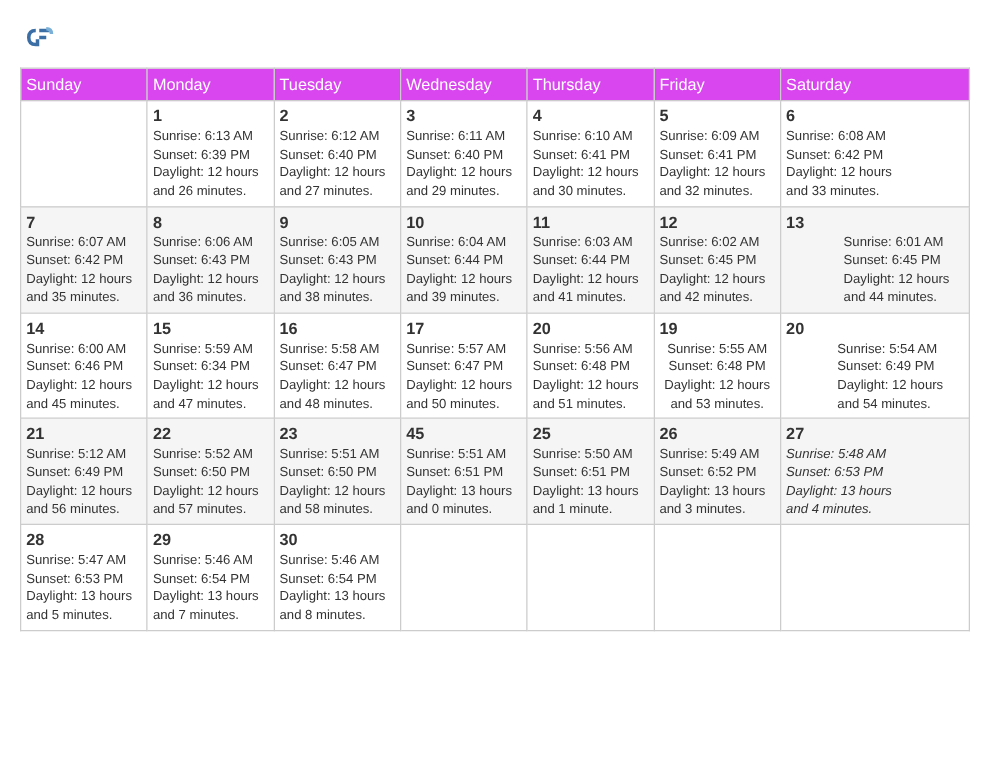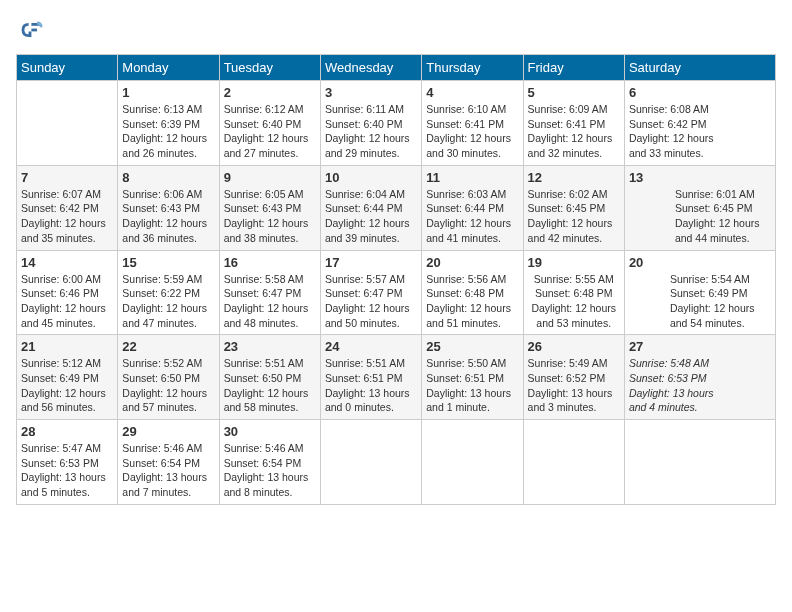--- a/index.html
+++ b/index.html
@@ -38,21 +38,21 @@
     .subtitle {
       font-size: 16px;
       color: #555;
     }
     table {
       width: 100%;
       border-collapse: collapse;
       font-size: 11px;
     }
     thead tr th {
-      background-color: #0369a1;
+      background-color: #d946ef;
       color: #fff;
       padding: 5px 4px;
       text-align: left;
       font-size: 13px;
       font-weight: normal;
       border: 1px solid #ccc;
     }
     tbody tr td {
       border: 1px solid #ccc;
       vertical-align: top;
@@ -216,21 +216,21 @@
         <td>
           <span class="day-num">14</span>
           <div class="day-info" style="white-space: pre-line;">Sunrise: 6:00 AM
 Sunset: 6:46 PM
 Daylight: 12 hours
 and 45 minutes.</div>
         </td>
         <td>
           <span class="day-num">15</span>
           <div class="day-info" style="white-space: pre-line;">Sunrise: 5:59 AM
-Sunset: 6:22 PM
+Sunset: 6:34 PM
 Daylight: 12 hours
 and 47 minutes.</div>
         </td>
         <td>
           <span class="day-num">16</span>
           <div class="day-info" style="white-space: pre-line;">Sunrise: 5:58 AM
 Sunset: 6:47 PM
 Daylight: 12 hours
 and 48 minutes.</div>
         </td>
@@ -279,21 +279,21 @@
 and 57 minutes.</div>
         </td>
         <td>
           <span class="day-num">23</span>
           <div class="day-info" style="white-space: pre-line;">Sunrise: 5:51 AM
 Sunset: 6:50 PM
 Daylight: 12 hours
 and 58 minutes.</div>
         </td>
         <td>
-          <span class="day-num">24</span>
+          <span class="day-num">45</span>
           <div class="day-info" style="white-space: pre-line;">Sunrise: 5:51 AM
 Sunset: 6:51 PM
 Daylight: 13 hours
 and 0 minutes.</div>
         </td>
         <td>
           <span class="day-num">25</span>
           <div class="day-info" style="white-space: pre-line;">Sunrise: 5:50 AM
 Sunset: 6:51 PM
 Daylight: 13 hours

